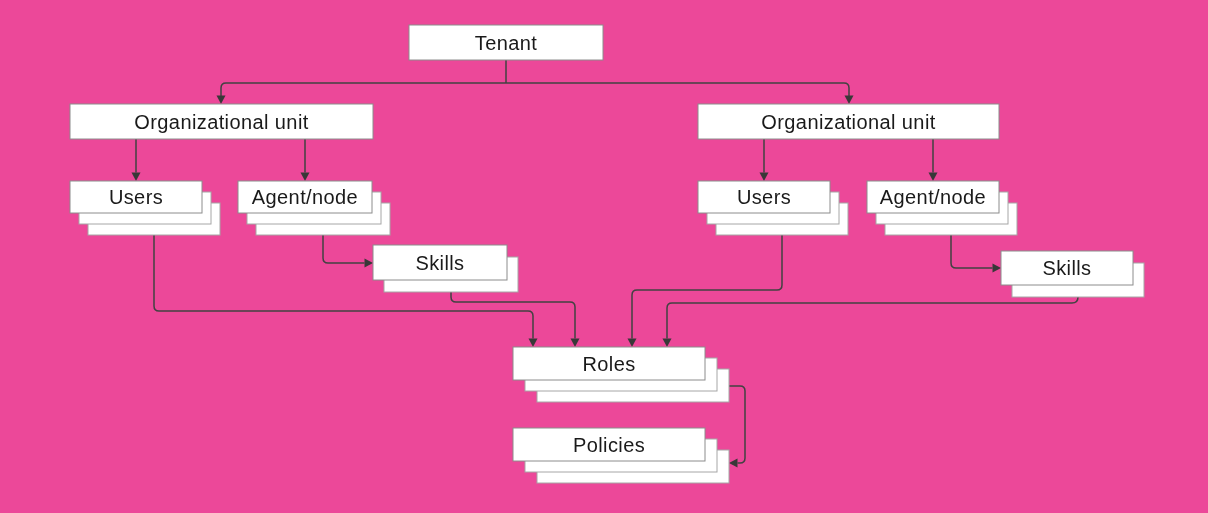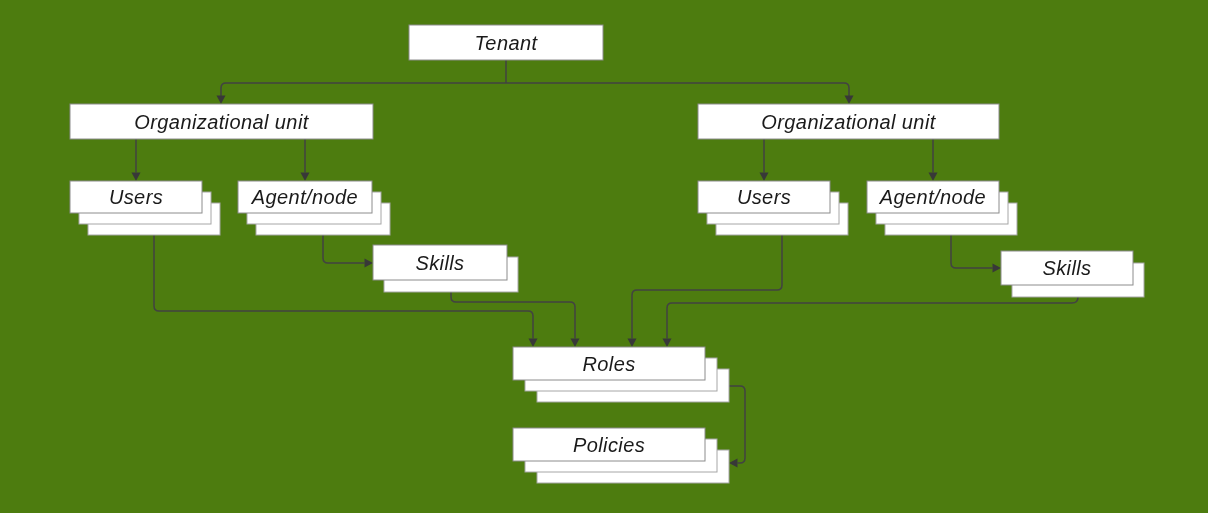--- a/index.html
+++ b/index.html
@@ -1,22 +1,21 @@
 <!DOCTYPE html>
 <html><head>
 <meta charset="utf-8">
 <style>
   html, body { margin: 0; padding: 0; background: #ffffff; }
   .canvas {
     position: relative;
     width: 1208px;
     height: 513px;
-    background: #4d7c0f;
+    background: #ec4899;
     overflow: hidden;
-    font-style: italic;
   }
   svg { display: block; }
   .box-main  { fill: #ffffff; stroke: #8c8c8c; stroke-width: 1; }
   .box-back  { fill: #ffffff; stroke: #a6a6a6; stroke-width: 1; }
   .edge      { fill: none; stroke: #424242; stroke-width: 1.5; stroke-linejoin: round; }
   .arrow     { fill: #383838; stroke: none; }
   .node-label {
     font-family: "Liberation Sans", sans-serif;
     font-size: 20px;
     letter-spacing: 0.4px;

